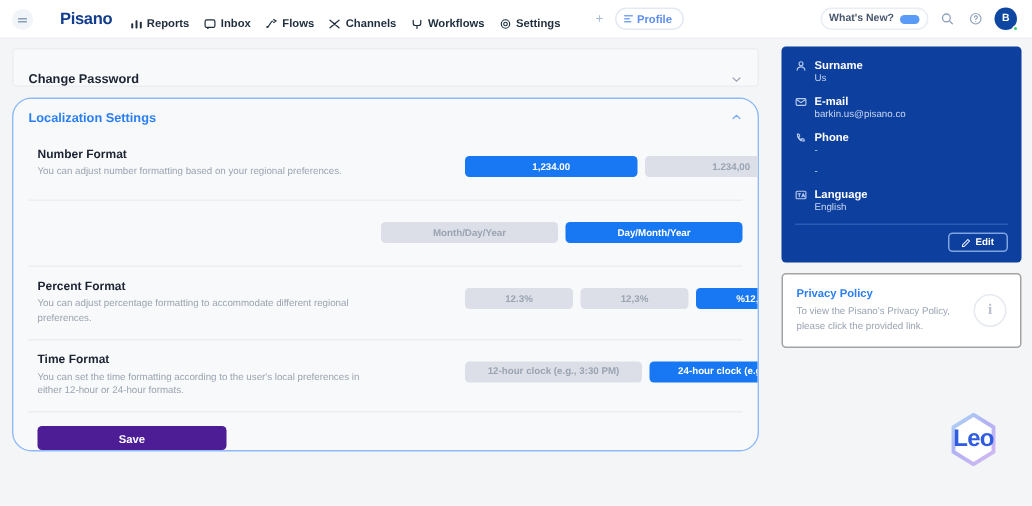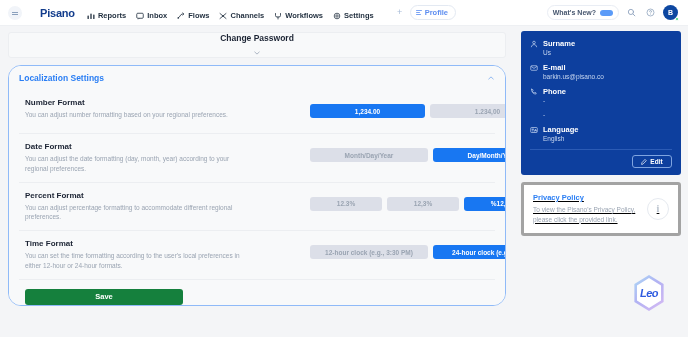--- a/index.html
+++ b/index.html
@@ -98,24 +98,23 @@
     width:514px; height:311px;
     padding: 6px 8px 0 8px;
   }
   .card {
     background:#f8f9fa;
     border:1px solid #eceef1;
     border-radius:3px;
   }
   .card.collapsed {
     height: 26px;
-    display:flex; align-items:center; justify-content:space-between;
+    display:flex; align-items:flex-end; justify-content:space-between;
     padding: 0 10px;
     margin-bottom: 7px;
-    flex-direction: column;
   }
   .card-title {
     font-size:8.5px; font-weight:700; color:#1c2434;
   }
   .chev { width:8px; height:8px; color:#9aa6b6; display:flex; align-items:center; justify-content:center; }
 
   .card.expanded {
     border:1px solid #8fbaf8;
     border-radius:13px;
     overflow:hidden;
@@ -156,22 +155,22 @@
     white-space:nowrap;
   }
   .opt.active { background:#1877f2; color:#ffffff; }
   .opt.w-num { width:115px; }
   .opt.w-date { width:118px; }
   .opt.w-pct { width:72px; }
   .opt.w-time { width:118px; }
 
   .save-wrap { padding: 9px 0 0 6px; }
   .btn-save {
-    width:158px; height:16px; border-radius:3px;
-    background:#15803d; color:#fff;
+    width:126px; height:16px; border-radius:3px;
+    background:#4c1d95; color:#fff;
     font-size:7.5px; font-weight:700;
     display:flex; align-items:center; justify-content:center;
     border:none;
   }
 
   
   .side {
     position:absolute; top:26px; left:514px;
     width:174px; height:311px;
     padding: 5px 7px 16px 7px;
@@ -196,22 +195,21 @@
     border:1px solid #7fa4e0; color:#ffffff;
     font-size:6.5px; font-weight:700; background:transparent;
   }
   .btn-edit .ic { width:6px; height:6px; display:flex; }
 
   .privacy-card {
     margin-top: 7px;
     background:#ffffff; border-radius:3px;
     padding: 8px 9px;
     display:flex; align-items:center; gap:6px;
-    border:3px solid #a3a3a3;
-    text-decoration:underline;
+    border:1px solid #a3a3a3;
   }
   .privacy-title { font-size:7.5px; font-weight:700; color:#2a7ef4; margin-bottom:3px; }
   .privacy-desc { font-size:6.5px; line-height:1.5; color:#9aa4b2; }
   .info-circle {
     width:22px; height:22px; border-radius:50%;
     border:1px solid #e6eaf0; color:#b7c0cc;
     display:flex; align-items:center; justify-content:center;
     font-size:10px; font-weight:700; flex:0 0 auto;
     font-family: "Liberation Serif", serif;
   }
@@ -227,22 +225,22 @@
     clip-path: polygon(50% 0%, 93% 25%, 93% 75%, 50% 100%, 7% 75%, 7% 25%);
     opacity: .55;
   }
   .leo .hex-in {
     position:absolute; inset:3px;
     background:#ffffff;
     clip-path: polygon(50% 0%, 93% 25%, 93% 75%, 50% 100%, 7% 75%, 7% 25%);
   }
   .leo .txt {
     position:relative;
-    font-size:11px; font-weight:700; color:#2f5ce0;
-    font-style:italic; letter-spacing:-0.5px;
+    font-size:16px; font-weight:700; color:#2f5ce0;
+    letter-spacing:-0.5px;
   }
 </style>
 </head>
 <body>
 
 <div class="topbar">
 
   <div class="burger">
       <span></span>
     </div>
@@ -380,24 +378,20 @@
           <div class="row-title">Number Format</div>
           <div class="row-desc">You can adjust number formatting based on your regional preferences.</div>
         </div>
         <div class="opts">
           <div class="opt w-num active">1,234.00</div>
           <div class="opt w-num">1.234,00</div>
         </div>
       </div>
 
       <div class="row">
-        <div class="row-text">
-          <div class="row-title">Date Format</div>
-          <div class="row-desc">You can adjust the date formatting (day, month, year) according to your regional preferences.</div>
-        </div>
         <div class="opts">
           <div class="opt w-date">Month/Day/Year</div>
           <div class="opt w-date active">Day/Month/Year</div>
         </div>
       </div>
 
       <div class="row">
         <div class="row-text">
           <div class="row-title">Percent Format</div>
           <div class="row-desc">You can adjust percentage formatting to accommodate different regional preferences.</div>

